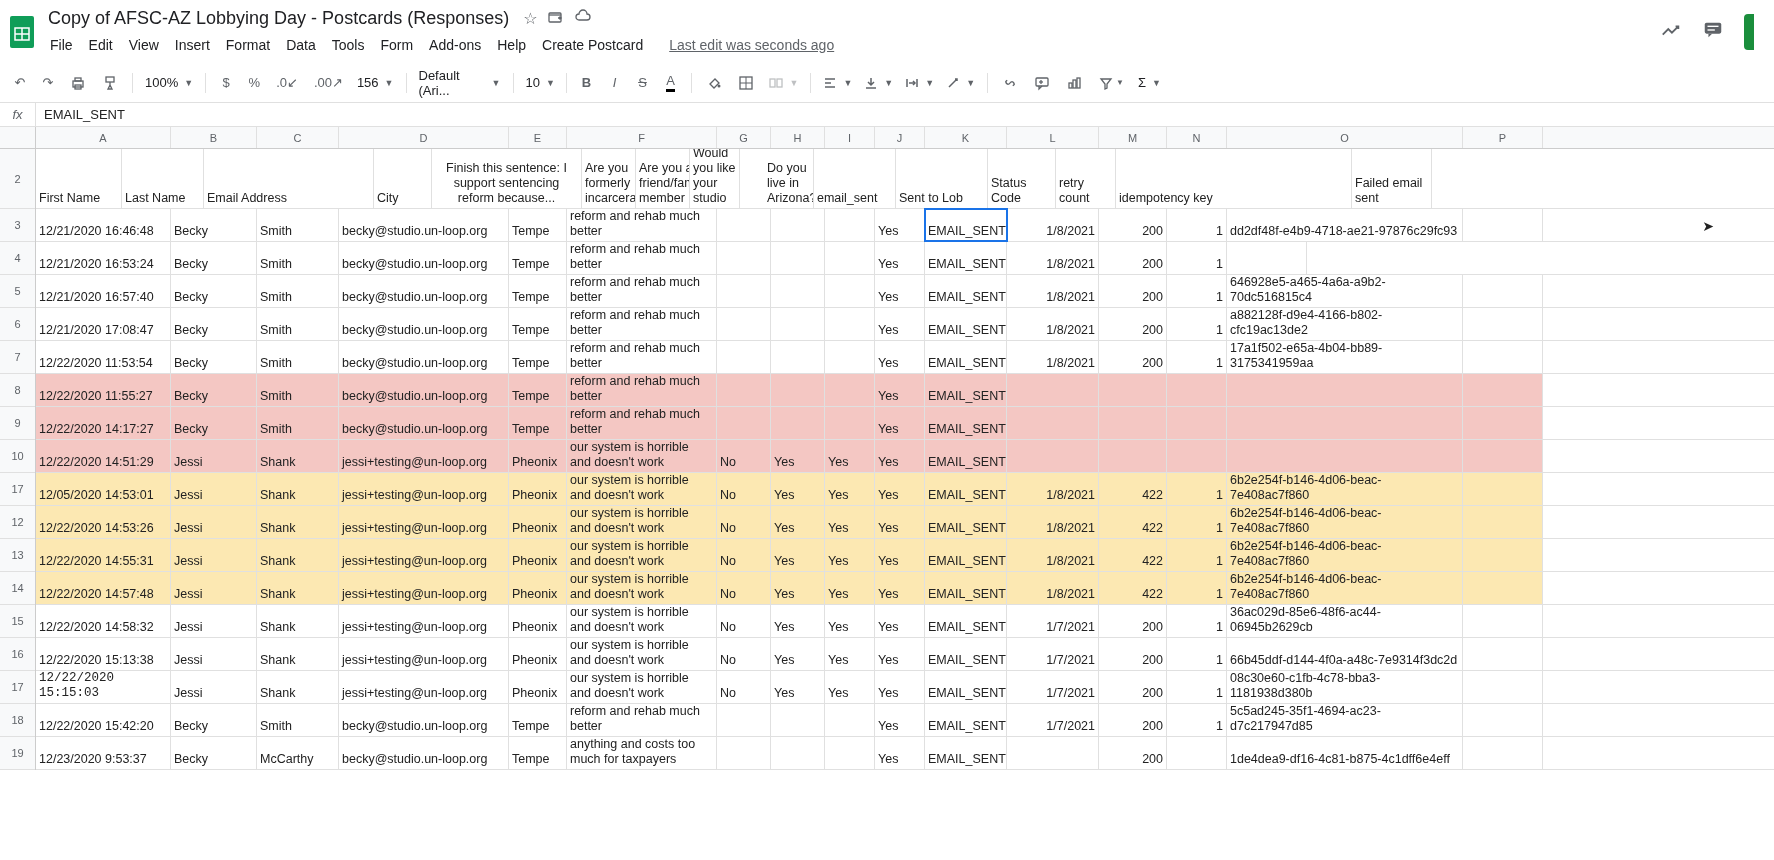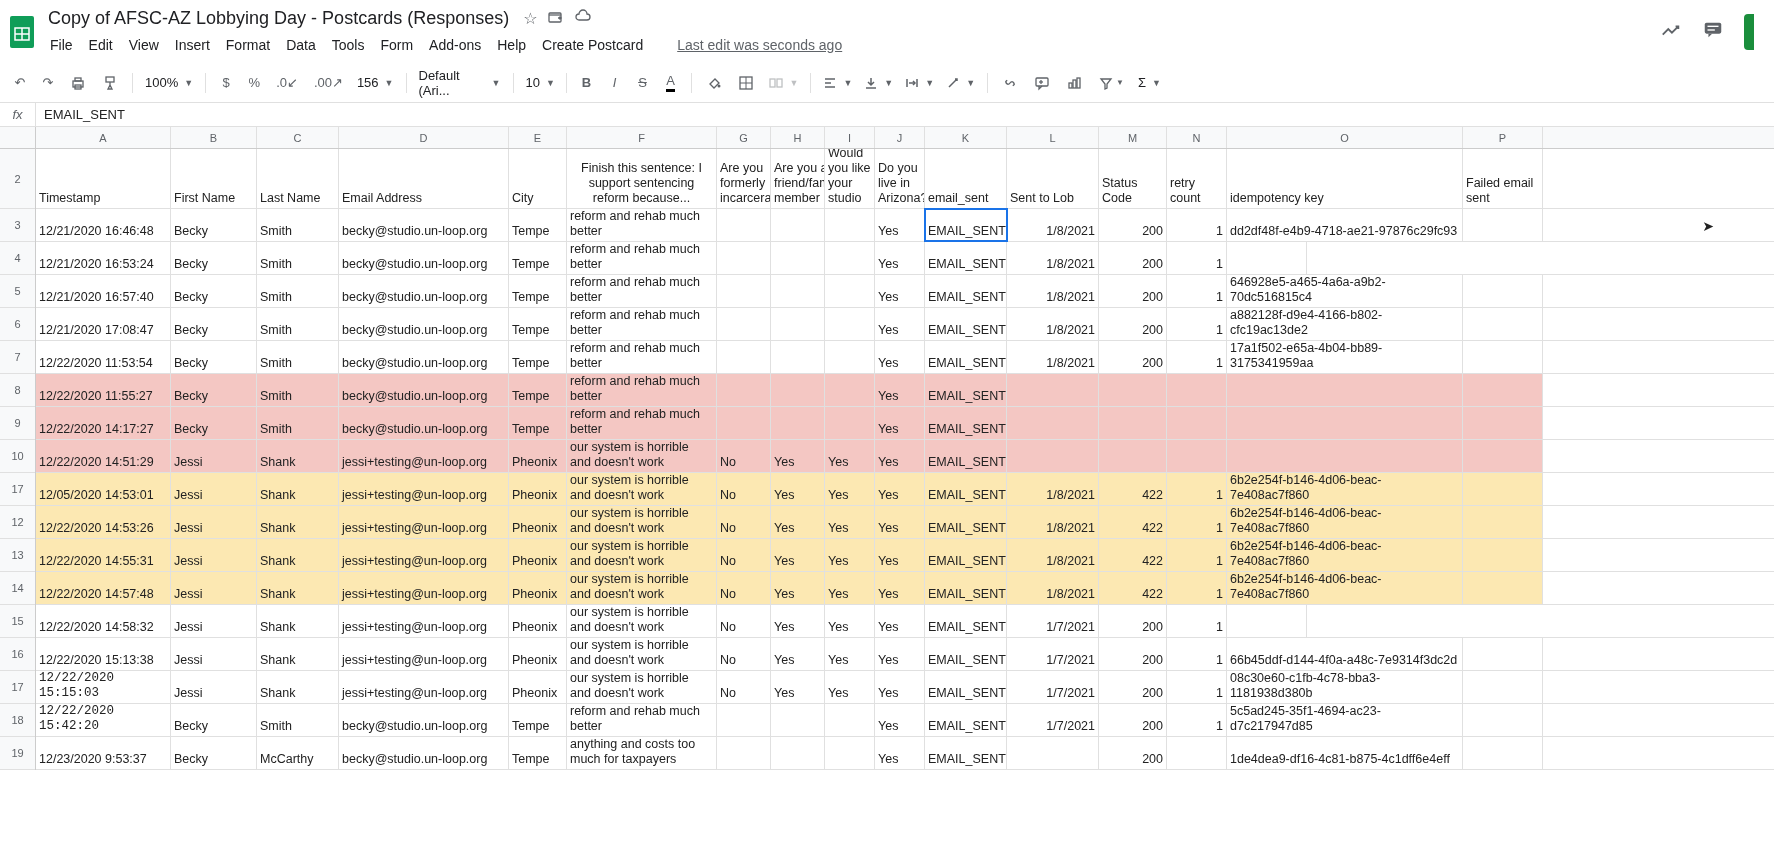--- a/index.html
+++ b/index.html
@@ -6,21 +6,21 @@
 body { background: #fff; font-size: 13px; color: #222; overflow: hidden; }
 .header { display: flex; align-items: center; padding: 6px 8px; gap: 8px; }
 .logo { width: 28px; height: 36px; display: flex; align-items: center; justify-content: center; }
 .logo svg { width: 28px; height: 36px; }
 .title-area { flex: 1; }
 .title-row { display: flex; align-items: center; gap: 10px; }
 .doc-title { font-size: 18px; color: #202124; padding: 2px 4px; }
 .title-icons { display: flex; gap: 10px; color: #5f6368; font-size: 16px; }
 .menu-bar { display: flex; align-items: center; gap: 4px; font-size: 14px; color: #202124; margin-top: 2px; }
 .menu-item { padding: 4px 6px; cursor: pointer; }
-.last-edit { color: #5f6368; text-decoration: underline; margin-left: 24px; }
+.last-edit { color: #5f6368; text-decoration: underline; margin-left: 16px; }
 .header-right { display: flex; align-items: center; gap: 20px; color: #5f6368; padding-right: 12px; }
 .header-right svg { width: 22px; height: 22px; }
 .share-btn { width: 10px; height: 36px; background: #1a8e3c; border-radius: 4px 0 0 4px; }
 .toolbar { display: flex; align-items: center; padding: 4px 8px; gap: 4px; border-bottom: 1px solid #e0e0e0; height: 40px; }
 .tb-btn { padding: 4px 6px; color: #5f6368; cursor: pointer; display: flex; align-items: center; justify-content: center; min-width: 24px; height: 26px; }
 .tb-sep { width: 1px; height: 20px; background: #e0e0e0; margin: 0 4px; }
 .tb-select { display: flex; align-items: center; gap: 4px; padding: 2px 4px; color: #202124; font-size: 13px; }
 .tb-select .arrow { font-size: 9px; color: #5f6368; margin-left: 2px; }
 .font-color { border-bottom: 3px solid #000; padding-bottom: 1px; }
 .formula-bar { display: flex; align-items: center; border-bottom: 1px solid #e0e0e0; height: 24px; }
@@ -280,30 +280,29 @@
         <div class="col-h" style="width: 82px;">K</div>
         <div class="col-h" style="width: 92px;">L</div>
         <div class="col-h" style="width: 68px;">M</div>
         <div class="col-h" style="width: 60px;">N</div>
         <div class="col-h" style="width: 236px;">O</div>
         <div class="col-h" style="width: 80px;">P</div>
       </div>
     <div class="grid">
       <div id="grid-inner" class="grid-inner">
           <div class="data-row header-row">
-            <div class="cell" style="width: 135px;">Timestamp</div>
             <div class="cell" style="width: 86px;">First Name</div>
             <div class="cell" style="width: 82px;">Last Name</div>
             <div class="cell" style="width: 170px;">Email Address</div>
             <div class="cell" style="width: 58px;">City</div>
             <div class="cell" style="width: 150px; text-align: center;">Finish this sentence: I support sentencing reform because...</div>
             <div class="cell" style="width: 54px;">Are you formerly incarcerated?</div>
             <div class="cell" style="width: 54px;">Are you a friend/family member</div>
             <div class="cell" style="width: 50px;">Would you like your studio</div>
-            <div class="cell" style="width: 50px;">Do you live in Arizona?</div>
+            <div class="cell" style="width: 50px; margin-left: 24px;">Do you live in Arizona?</div>
             <div class="cell" style="width: 82px;">email_sent</div>
             <div class="cell" style="width: 92px;">Sent to Lob</div>
             <div class="cell" style="width: 68px;">Status Code</div>
             <div class="cell" style="width: 60px;">retry count</div>
             <div class="cell" style="width: 236px;">idempotency key</div>
             <div class="cell" style="width: 80px;">Failed email sent</div>
           </div>
           <div class="data-row">
             <div class="cell" style="width: 135px;">12/21/2020 16:46:48</div>
             <div class="cell" style="width: 86px;">Becky</div>
@@ -527,20 +526,21 @@
             <div class="cell" style="width: 58px;">Pheonix</div>
             <div class="cell" style="width: 150px;">our system is horrible and doesn't work</div>
             <div class="cell" style="width: 54px;">No</div>
             <div class="cell" style="width: 54px;">Yes</div>
             <div class="cell" style="width: 50px;">Yes</div>
             <div class="cell" style="width: 50px;">Yes</div>
             <div class="cell" style="width: 82px;">EMAIL_SENT</div>
             <div class="cell right" style="width: 92px;">1/7/2021</div>
             <div class="cell right" style="width: 68px;">200</div>
             <div class="cell right" style="width: 60px;">1</div>
+            <div class="cell" style="width: 236px;">36ac029d-85e6-48f6-ac44-06945b2629cb</div>
             <div class="cell" style="width: 80px;"></div>
           </div>
           <div class="data-row">
             <div class="cell" style="width: 135px;">12/22/2020 15:13:38</div>
             <div class="cell" style="width: 86px;">Jessi</div>
             <div class="cell" style="width: 82px;">Shank</div>
             <div class="cell" style="width: 170px;">jessi+testing@un-loop.org</div>
             <div class="cell" style="width: 58px;">Pheonix</div>
             <div class="cell" style="width: 150px;">our system is horrible and doesn't work</div>
             <div class="cell" style="width: 54px;">No</div>
@@ -566,21 +566,21 @@
             <div class="cell" style="width: 50px;">Yes</div>
             <div class="cell" style="width: 50px;">Yes</div>
             <div class="cell" style="width: 82px;">EMAIL_SENT</div>
             <div class="cell right" style="width: 92px;">1/7/2021</div>
             <div class="cell right" style="width: 68px;">200</div>
             <div class="cell right" style="width: 60px;">1</div>
             <div class="cell" style="width: 236px;">08c30e60-c1fb-4c78-bba3-1181938d380b</div>
             <div class="cell" style="width: 80px;"></div>
           </div>
           <div class="data-row">
-            <div class="cell" style="width: 135px; font-family: Liberation Mono, monospace;">12/22/2020 15:42:20</div>
+            <div class="cell" style="width: 135px;">12/22/2020 15:42:20</div>
             <div class="cell" style="width: 86px;">Becky</div>
             <div class="cell" style="width: 82px;">Smith</div>
             <div class="cell" style="width: 170px;">becky@studio.un-loop.org</div>
             <div class="cell" style="width: 58px;">Tempe</div>
             <div class="cell" style="width: 150px;">reform and rehab much better</div>
             <div class="cell" style="width: 54px;"></div>
             <div class="cell" style="width: 54px;"></div>
             <div class="cell" style="width: 50px;"></div>
             <div class="cell" style="width: 50px;">Yes</div>
             <div class="cell" style="width: 82px;">EMAIL_SENT</div>

